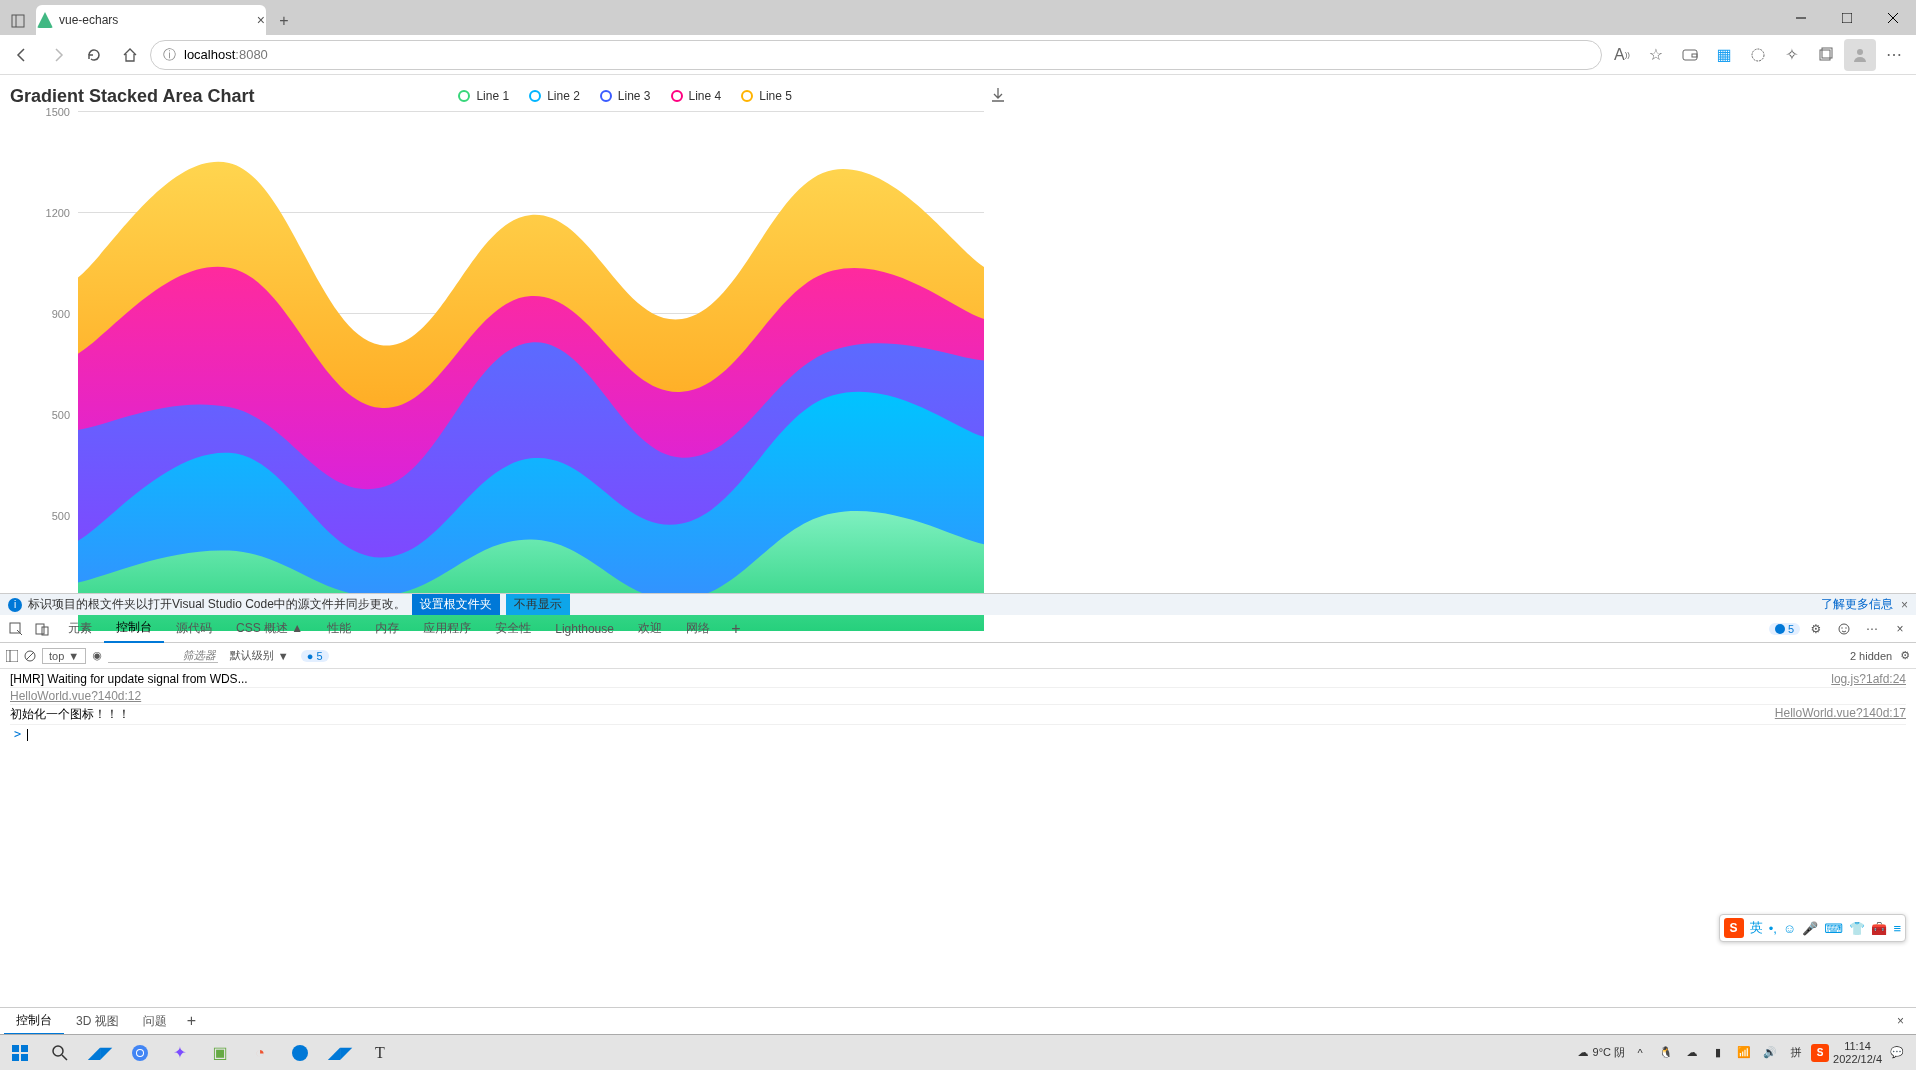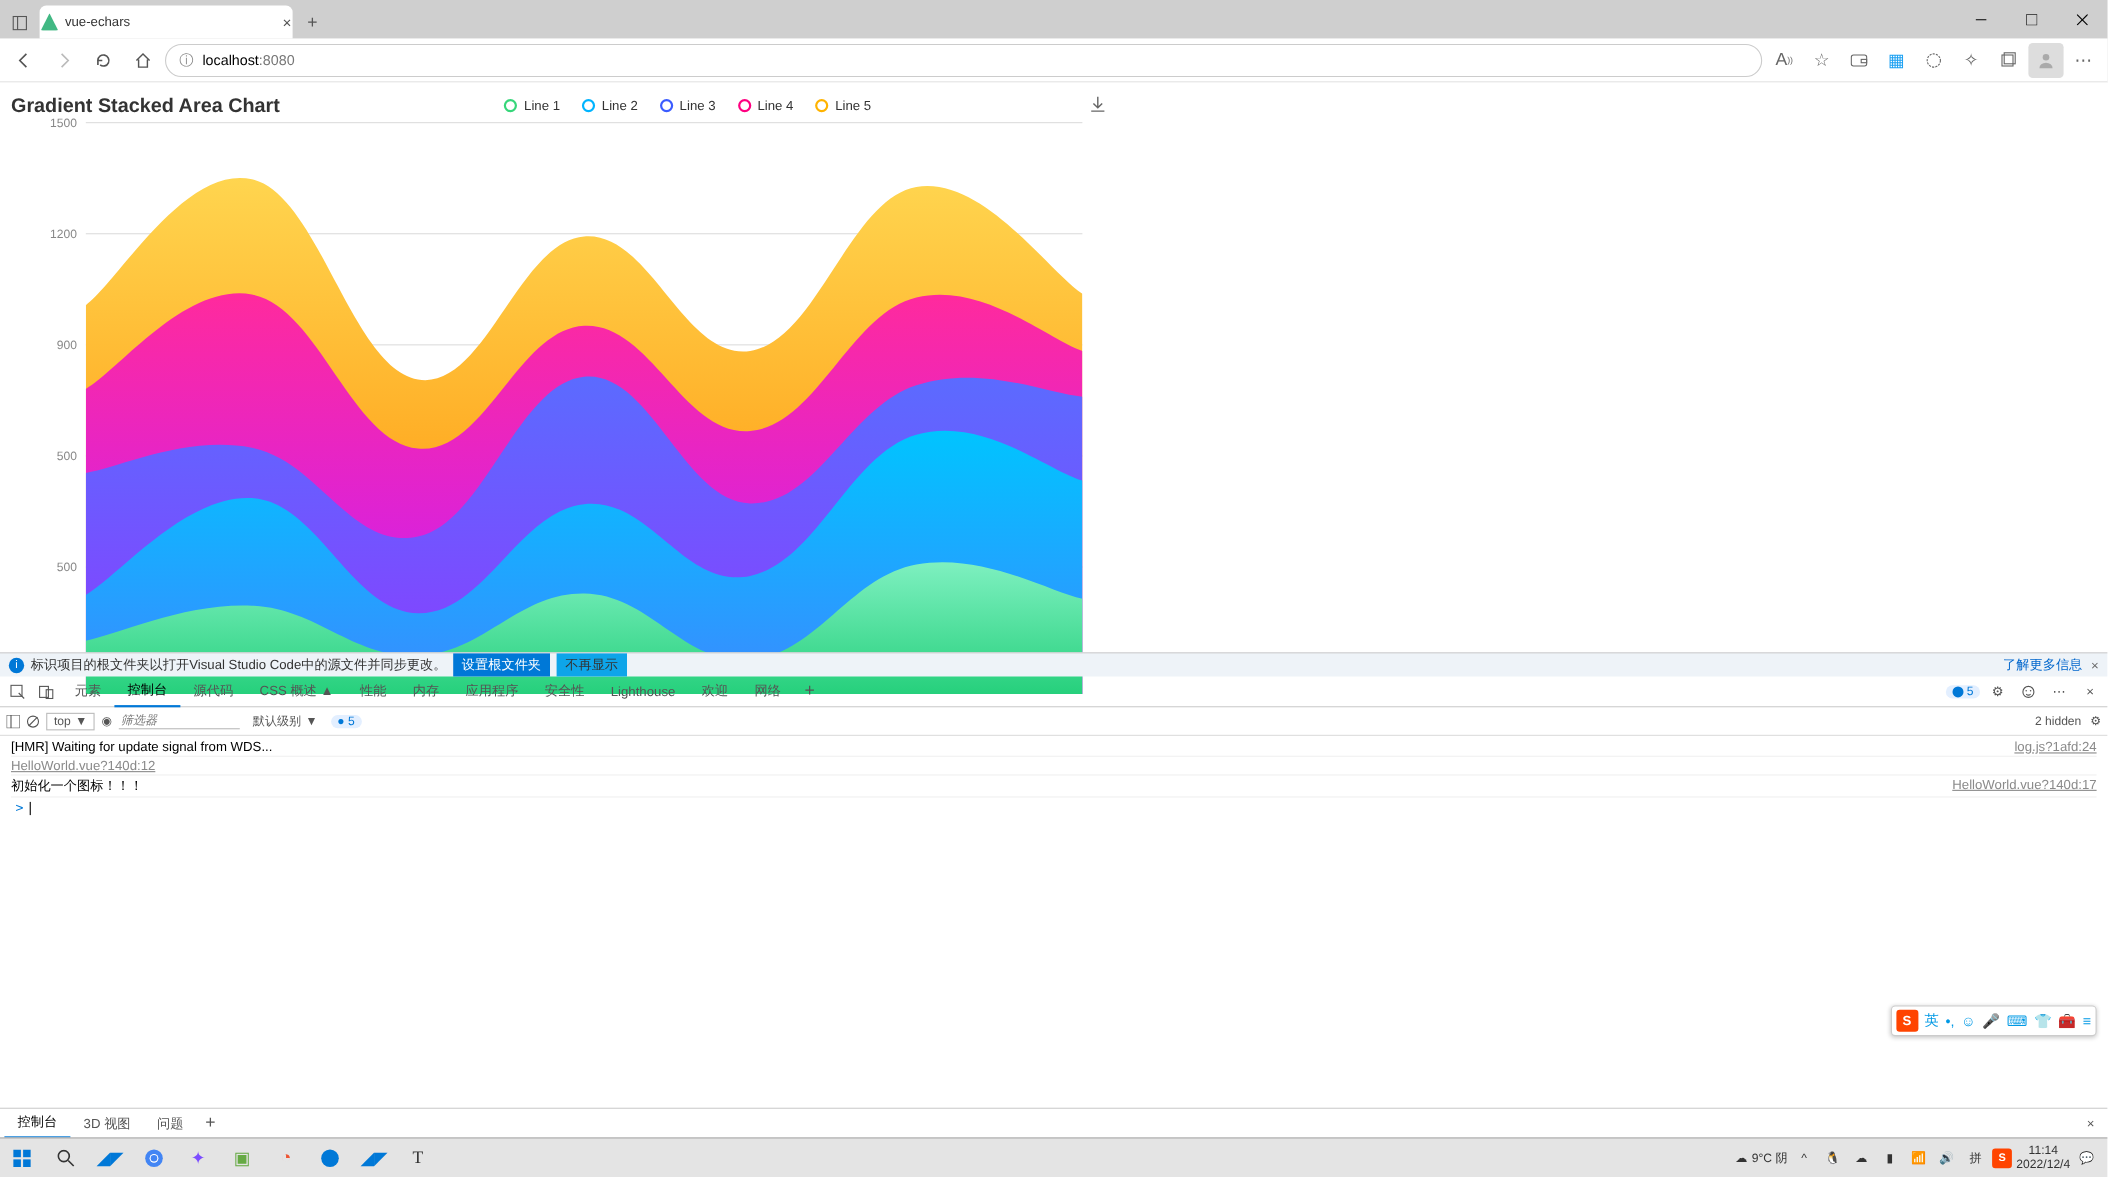--- a/index.html
+++ b/index.html
@@ -45,21 +45,21 @@
     
     .devtools-tabs{position:absolute;top:615px;left:0;right:0;height:28px;border-bottom:1px solid #ccc;display:flex;align-items:center;padding:0 4px;font-size:12px;color:#555;gap:2px;}
     .devtools-tabs .ic{width:24px;height:24px;display:flex;align-items:center;justify-content:center;}
     .devtools-tabs .tab-btn{padding:0 12px;height:28px;display:flex;align-items:center;}
     .devtools-tabs .tab-btn.active{border-bottom:2px solid #0078d7;color:#000;}
     .devtools-tabs .right{margin-left:auto;display:flex;align-items:center;gap:4px;}
     .devtools-tabs .cnt{background:#e3efff;color:#0078d7;padding:0 6px;border-radius:8px;font-size:11px;display:flex;align-items:center;gap:3px;}
     
     .console-tb{position:absolute;top:643px;left:0;right:0;height:26px;border-bottom:1px solid #ddd;display:flex;align-items:center;padding:0 6px;font-size:11px;color:#555;gap:6px;}
     .console-tb .drop{border:1px solid #bbb;padding:1px 6px;display:flex;align-items:center;gap:4px;}
-    .console-tb .filter{border:none;border-bottom:1px solid #bbb;width:110px;font-size:11px;padding:1px 2px;outline:none;color:#888;font-style:italic;}
+    .console-tb .filter{border:none;border-bottom:1px solid #bbb;width:110px;font-size:11px;padding:1px 2px;outline:none;color:#888;font-style:italic;text-align:right;}
     .console-tb .right{margin-left:auto;display:flex;align-items:center;gap:8px;}
     .console-tb .msg-cnt{background:#e3efff;color:#0078d7;padding:0 6px;border-radius:8px;font-size:11px;}
     
     .console-body{position:absolute;top:669px;left:0;right:0;bottom:63px;font-family:Consolas,monospace;font-size:12px;padding:2px 10px;overflow:auto;}
     .console-line{display:flex;padding:1px 0;border-bottom:1px solid #f0f0f0;}
     .console-line .msg{flex:1;color:#000;white-space:pre;}
     .console-line .src{color:#8a8a8a;text-decoration:underline;}
     .console-line a.link{color:#0066cc;text-decoration:underline;}
     .prompt{color:#0078d7;font-family:Consolas,monospace;font-size:12px;padding:2px 4px;}
     .prompt .cursor{display:inline-block;width:1px;height:12px;background:#000;margin-left:6px;vertical-align:middle;}

